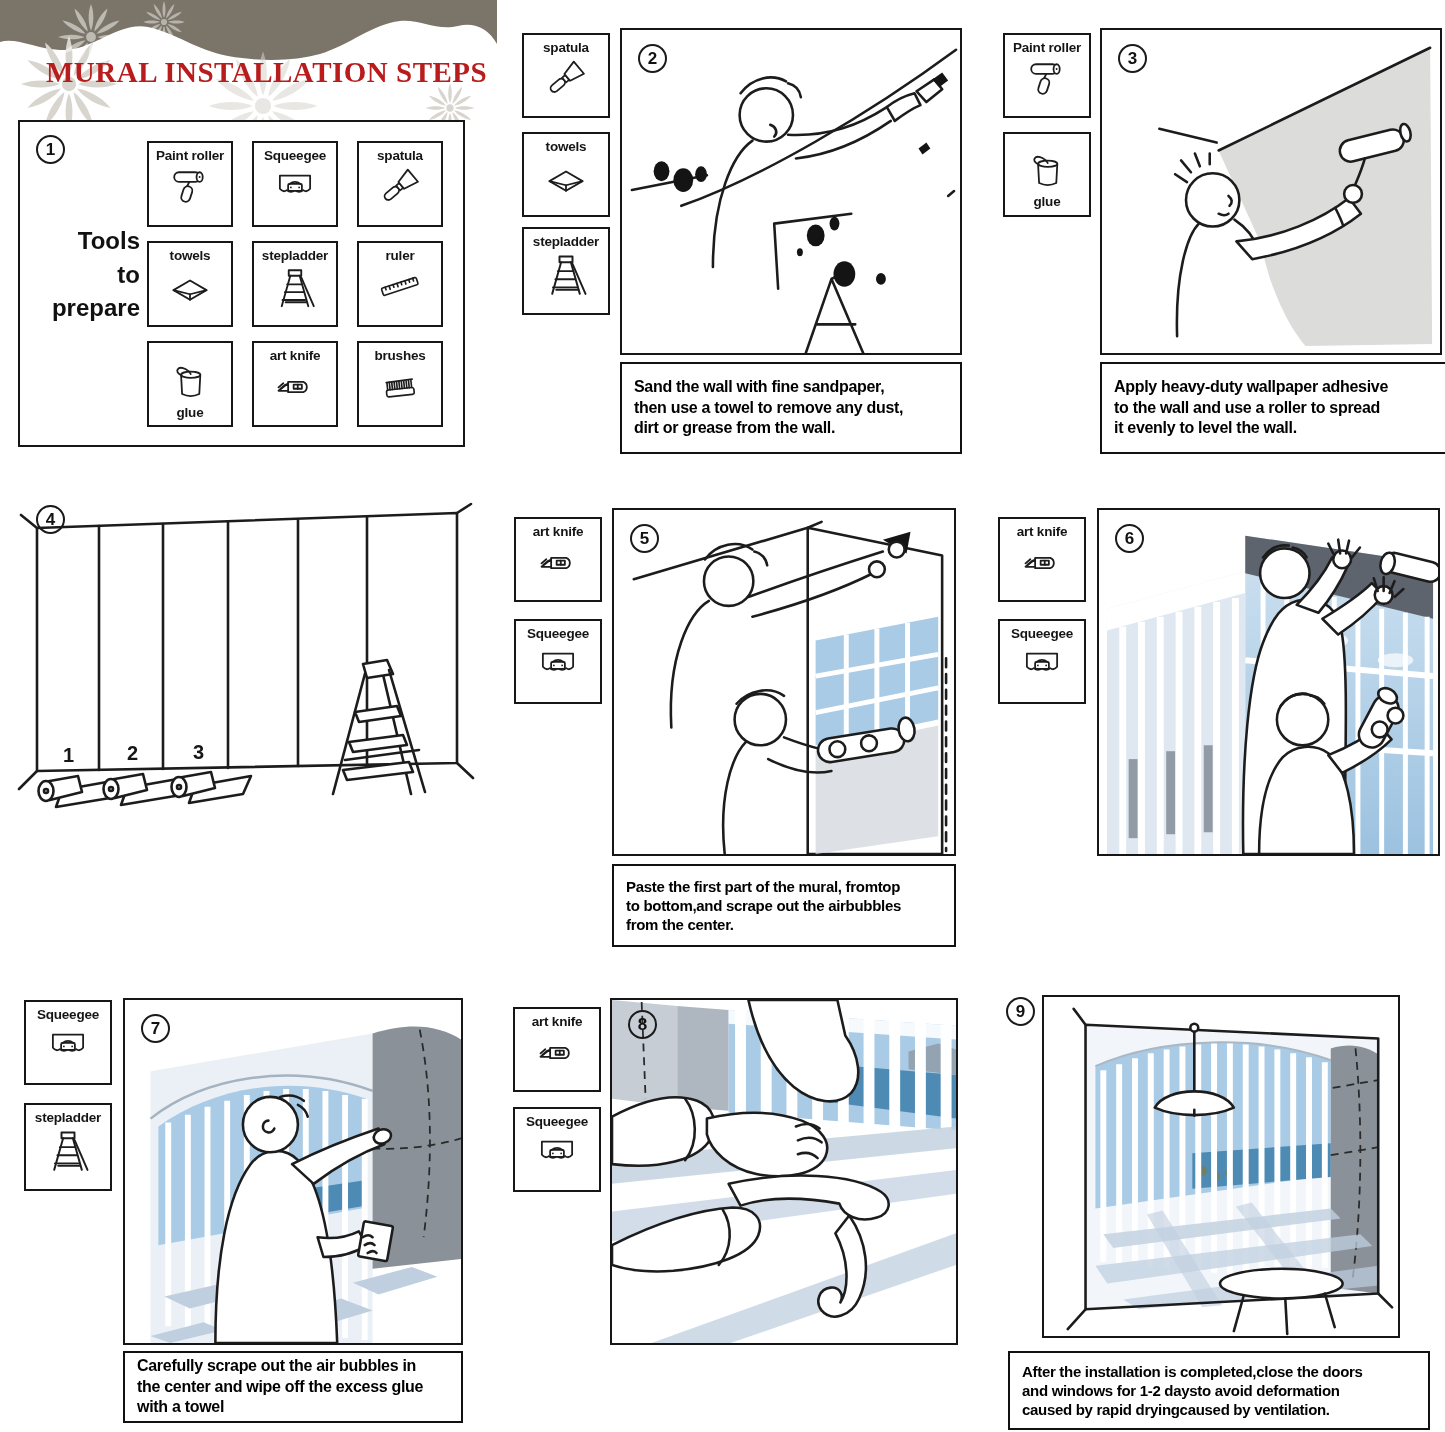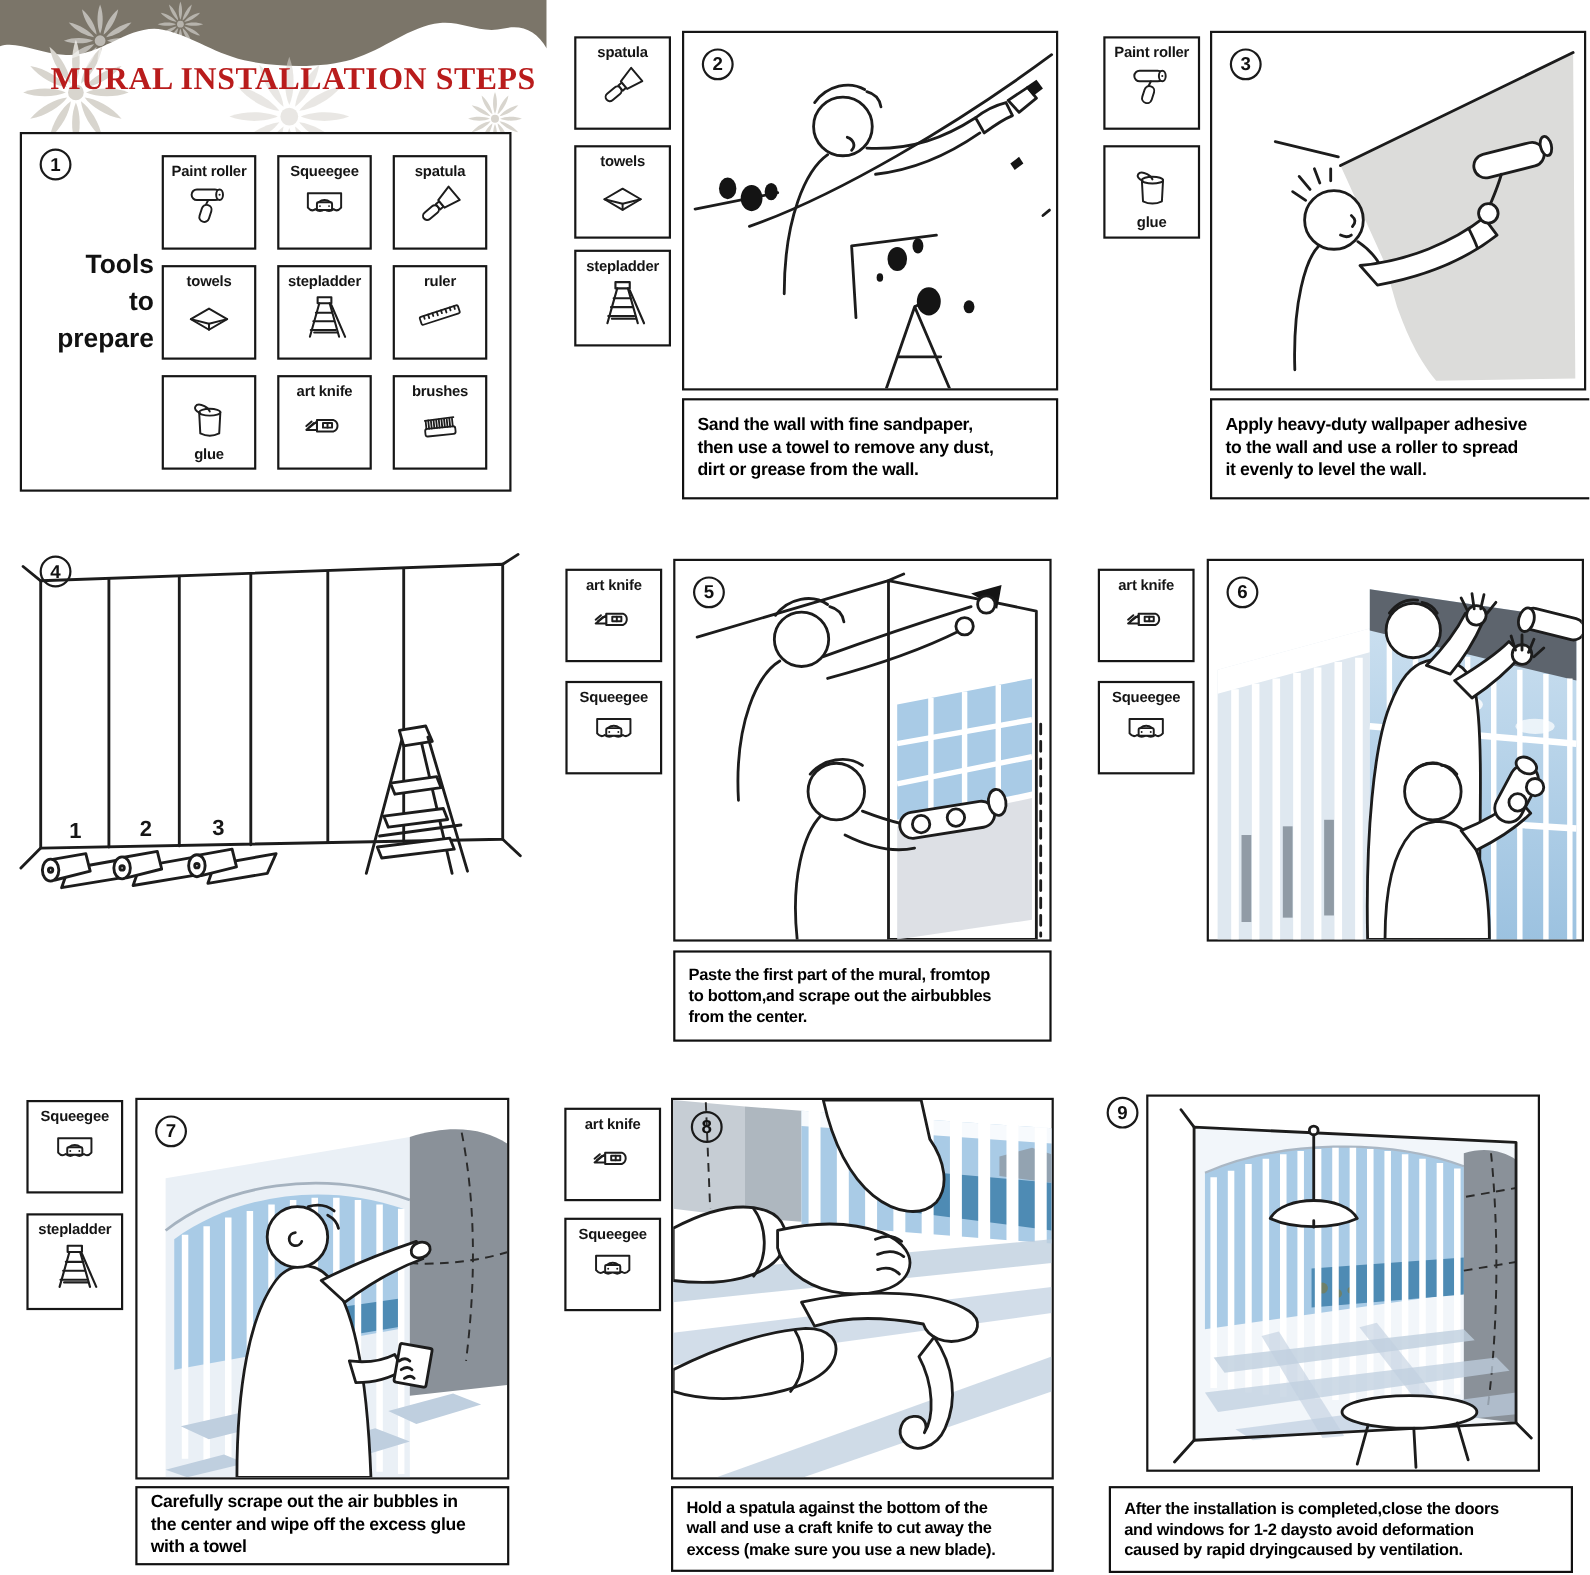--- a/index.html
+++ b/index.html
@@ -576,25 +576,20 @@
         <path class="wf" d="M0,248 C44,226 88,212 122,210 C144,210 154,222 148,238 C140,258 104,270 62,274 C34,276 12,272 0,268 Z"></path>
         <path class="ln" d="M112,212 C122,228 122,252 108,268"></path>
       </g>
       <g>
         <path class="wf" d="M118,186 C180,172 244,176 272,194 C284,202 282,216 268,220 C250,226 234,218 230,206 C186,198 154,200 130,208 Z"></path>
         <path class="wf" d="M240,218 C258,244 262,276 250,302 C242,320 222,326 212,314 C205,305 210,292 221,291 C230,290 235,298 231,306 C240,292 240,262 226,236 Z"></path>
       </g>
     </svg>
     <span class="num" style="left:16px;top:10px">8</span>
   </div>
-  <div class="cap small" style="left:610px;top:1351px;width:348px;height:78px">
-    <div>Hold a spatula against the bottom of the
-wall and use a craft knife to cut away the
-excess (make sure you use a new blade).</div>
-  </div>
 
   <span class="num" style="left:1006px;top:997px">9</span>
   <div class="main" style="left:1042px;top:995px;width:358px;height:343px">
     <svg viewBox="0 0 358 343" preserveAspectRatio="none">
       <path fill="#f2f6fa" d="M42,28 L338,42 L338,300 L42,316 Z"></path>
       <path style="fill:var(--sky-blue,#a9cbe6)" d="M52,70 C120,40 220,38 290,64 L290,180 L52,214 Z"></path>
       <path style="fill:var(--sea-blue,#4e8bb4)" d="M150,158 L290,148 L290,182 L150,194 Z"></path>
       <circle cx="160" cy="176" r="5" style="fill:var(--foliage-green,#6e8069)"></circle>
       <circle cx="174" cy="181" r="4" style="fill:var(--foliage-green,#6e8069)"></circle>
       <circle cx="186" cy="178" r="3" style="fill:var(--foliage-green,#6e8069)"></circle>

